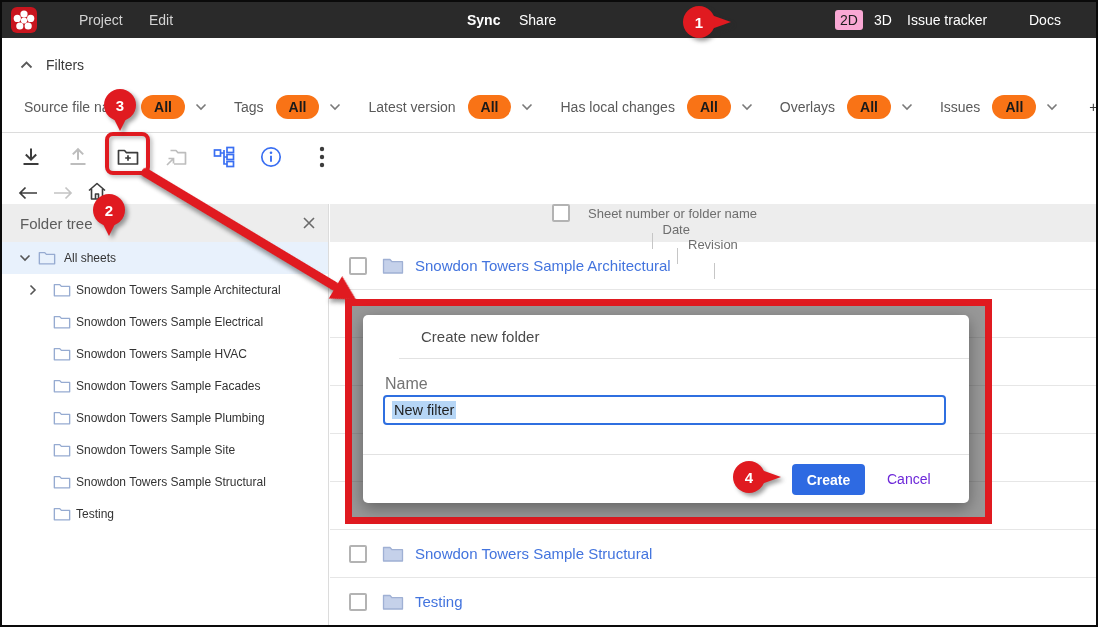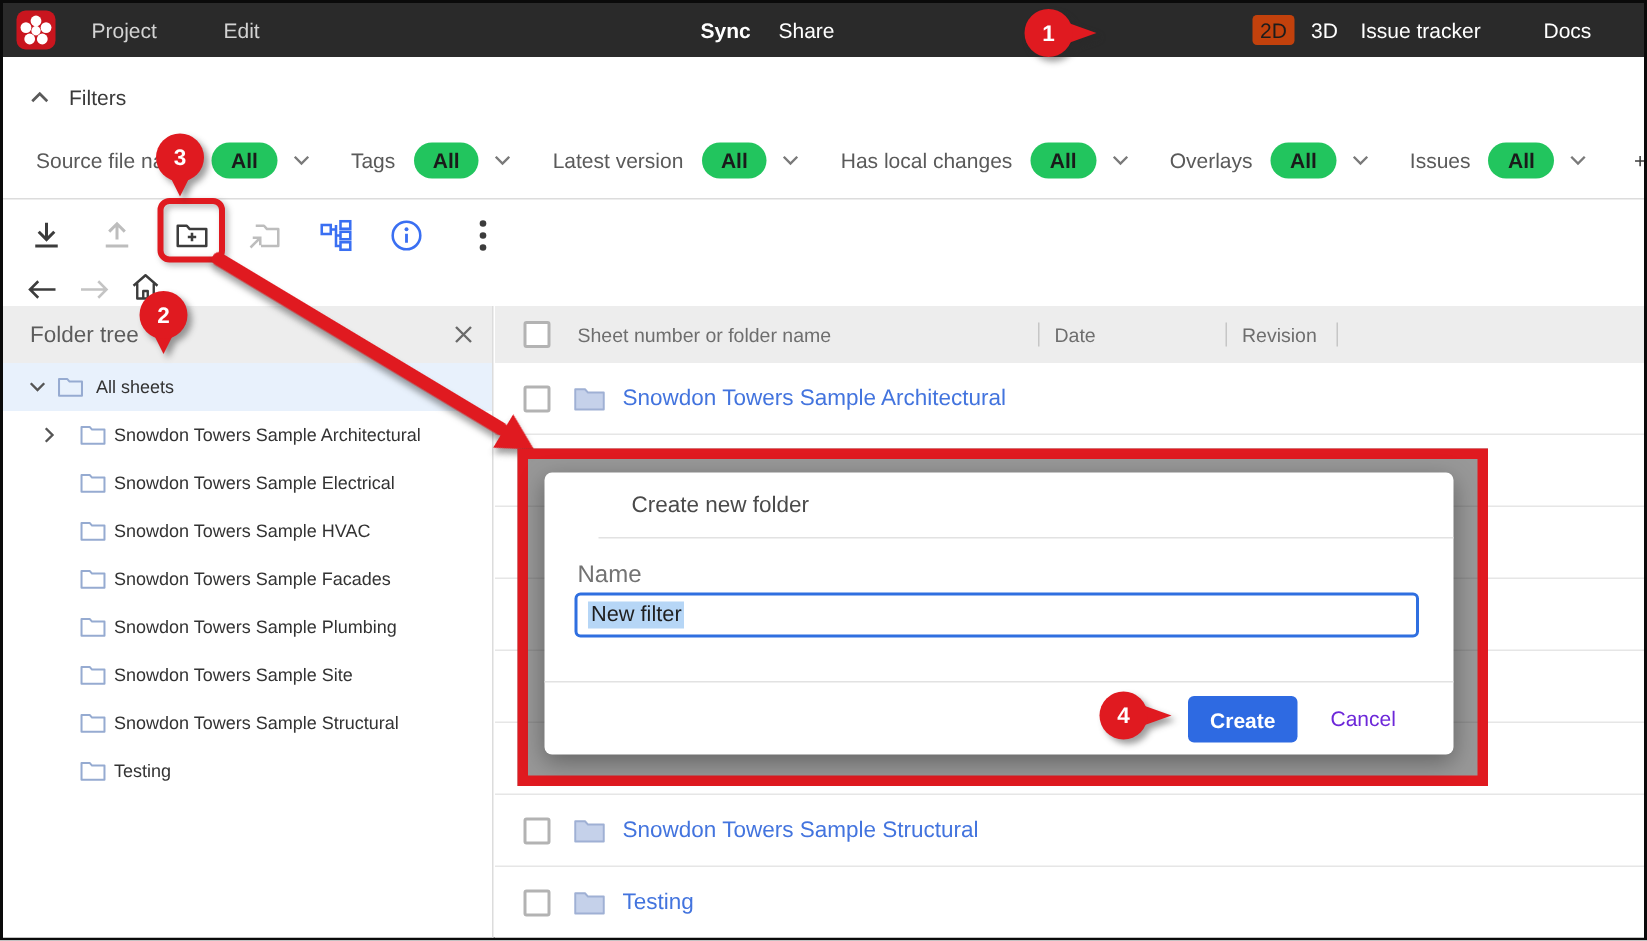--- a/index.html
+++ b/index.html
@@ -8,47 +8,47 @@
     position: relative; width: 1098px; height: 627px;
     background: #fff; border: 2px solid #0a0a0a; overflow: hidden;
     font-family: "Liberation Sans", sans-serif;
   }
   
   .topbar { position: absolute; left: 0; top: 0; width: 100%; height: 36px; background: #2a2a2a; z-index: 10; }
   .logo { position: absolute; left: 9px; top: 5px; width: 26px; height: 26px; background: #c9151e; border-radius: 6px; }
   .tb-item { position: absolute; top: 0; height: 36px; line-height: 36px; font-size: 14px; color: #d3d3d3; cursor: default; white-space: nowrap; }
   .tb-item.bright { color: #ffffff; }
   .tb-item.bold { font-weight: bold; color: #ffffff; }
-  .mode-pill { position: absolute; top: 8px; height: 20px; line-height: 20px; background: #c2410c; color: #1c1c1c; border-radius: 3px; padding: 0 5px; font-size: 14px; }
+  .mode-pill { position: absolute; top: 8px; height: 20px; line-height: 20px; background: #f9a8d4; color: #1c1c1c; border-radius: 3px; padding: 0 5px; font-size: 14px; }
   
   .filters-section { position: absolute; left: 0; top: 36px; width: 100%; height: 95px; background: #fff; border-bottom: 1px solid #dcdcdc; }
   .filters-toggle { position: absolute; left: 18px; top: 19px; display: flex; align-items: center; gap: 13px; font-size: 14px; color: #3a3a3a; }
   .chips-row { position: absolute; left: 22px; top: 57px; display: flex; align-items: center; white-space: nowrap; }
   .chip-label { font-size: 14px; color: #5a5a5a; }
-  .chip-pill { margin-left: 12px; background: #22c55e; border-radius: 15px; padding: 4px 13px; font-size: 14px; font-weight: bold; color: #1a1a1a; }
+  .chip-pill { margin-left: 12px; background: #f97316; border-radius: 15px; padding: 4px 13px; font-size: 14px; font-weight: bold; color: #1a1a1a; }
   .chip-chev { margin-left: 10px; margin-right: 27px; display: inline-flex; }
   .add-filter { font-size: 14px; color: #3a3a3a; margin-left: 4px; }
   
   .tool-btn { position: absolute; top: 142px; width: 26px; height: 26px; display: flex; align-items: center; justify-content: center; }
   .nav-btn { position: absolute; top: 180px; width: 22px; height: 22px; display: flex; align-items: center; justify-content: center; }
   
   .left-panel { position: absolute; left: 0; top: 202px; width: 327px; height: 423px; background: #fff; border-right: 1px solid #dcdcdc; }
   .panel-header { position: relative; height: 38px; background: #ededed; display: flex; align-items: center; padding-left: 18px; font-size: 15px; color: #5c5c5c; }
   .panel-close { position: absolute; right: 10px; top: 10px; width: 18px; height: 18px; display: flex; align-items: center; justify-content: center; }
   .tree-row { position: relative; height: 32px; display: flex; align-items: center; font-size: 12px; color: #333; cursor: default; }
   .tree-row.selected { background: #e8f1fc; }
   .tree-chev { position: absolute; left: 17px; width: 13px; display: flex; }
   .tree-chev.child { left: 27px; }
   .tree-folder { position: absolute; left: 36px; display: flex; }
   .tree-folder.child { left: 51px; }
   .tree-label { position: absolute; left: 62px; }
   .tree-label.child { left: 74px; }
   
   .sheet-table { position: absolute; left: 328px; top: 202px; width: 768px; height: 423px; background: #fff; }
-  .t-header { height: 38px; background: #ededed; display: flex; align-items: center; font-size: 13px; color: #6e6e6e; }
+  .t-header { height: 38px; background: #ededed; display: flex; align-items: center; font-size: 13px; color: #6e6e6e; flex-direction: column; }
   .t-h-cell { position: relative; height: 100%; display: flex; align-items: center; }
   .t-h-cell .sep { position: absolute; left: 0; top: 11px; width: 1px; height: 16px; background: #c6c6c6; }
   .hc1 { width: 362px; padding-left: 19px; }
   .hc2 { width: 203px; padding-left: 11px; }
   .hc3 { width: 125px; padding-left: 11px; }
   .hc4 { width: 74px; padding-left: 11px; }
   .hc5 { flex: 1; }
   .checkbox { width: 18px; height: 18px; border: 2px solid #b3b3b3; border-radius: 2px; background: #fff; flex: none; }
   .hc1 .checkbox { margin-right: 18px; }
   .t-row { position: relative; height: 48px; border-bottom: 1px solid #e6e6e6; display: flex; align-items: center; }
@@ -84,21 +84,21 @@
     <div class="logo">
       <svg width="26" height="26" viewBox="0 0 26 26">
         <circle cx="13" cy="7" r="3.6" fill="#fff"></circle>
         <circle cx="6.3" cy="11.4" r="3.6" fill="#fff"></circle>
         <circle cx="19.7" cy="11.4" r="3.6" fill="#fff"></circle>
         <circle cx="8.8" cy="19" r="3.6" fill="#fff"></circle>
         <circle cx="17.2" cy="19" r="3.6" fill="#fff"></circle>
         <circle cx="13" cy="13.5" r="3.1" fill="#fff"></circle>
       </svg>
     </div>
-    <span class="tb-item" style="left:59px">Project</span>
+    <span class="tb-item" style="left:77px">Project</span>
     <span class="tb-item" style="left:147px">Edit</span>
     <span class="tb-item bold" style="left:465px">Sync</span>
     <span class="tb-item bright" style="left:517px">Share</span>
     <span class="mode-pill" style="left:833px">2D</span>
     <span class="tb-item bright" style="left:872px">3D</span>
     <span class="tb-item bright" style="left:905px">Issue tracker</span>
     <span class="tb-item bright" style="left:1027px">Docs</span>
   </div>
 
   <div class="filters-section">

